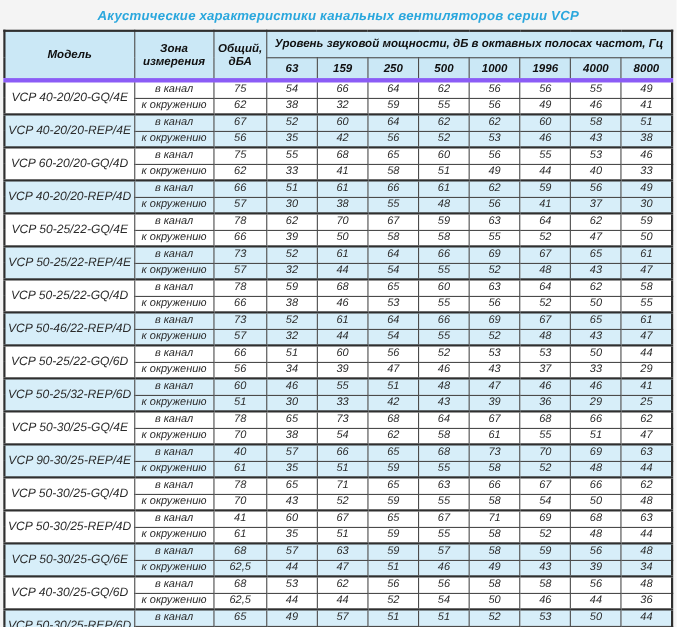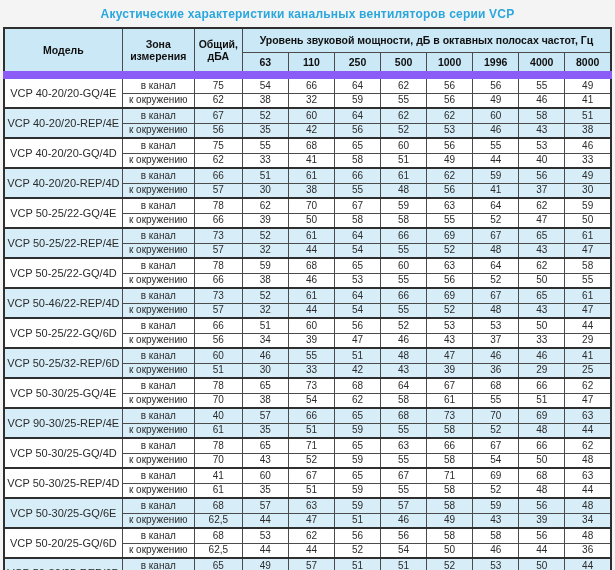--- a/index.html
+++ b/index.html
@@ -2,21 +2,21 @@
 <html><head>
 <meta charset="utf-8">
 <style>
   html, body { margin: 0; padding: 0; }
   body {
     width: 615px; height: 570px;
     background: #f4f4f4;
     font-family: "Liberation Sans", sans-serif;
     overflow: hidden;
   }
-  .page { width: 615px; height: 570px; }
+  .page { width: 615px; height: 570px; font-style: italic; }
   .title {
     text-align: center;
     font-size: 12px;
     font-weight: bold;
     color: #2aa7dd;
     padding-top: 7px;
     margin: 0 0 6px 0;
     letter-spacing: 0.2px;
   }
   table {
@@ -37,21 +37,21 @@
     vertical-align: middle;
     padding: 0 1px;
   }
   thead th {
     background: #cbe8f6;
     color: #101010;
     font-size: 10.5px;
     font-weight: bold;
     line-height: 1.15;
   }
-  thead { border-bottom: 8px solid #8b5cf6; margin-top: 18px; }
+  thead { border-bottom: 4px solid #8b5cf6; margin-top: 18px; }
   th.h-model, th.h-zone, th.h-total { height: 42px; }
   th.h-group { height: 21px; }
   thead tr.band-row th { height: 17px; }
   tbody td {
     font-size: 10px;
     color: #2b2b2b;
     height: 13.5px;
     line-height: 1;
   }
   tbody td.model-cell { font-size: 11px; }
@@ -80,21 +80,21 @@
     </colgroup>
     <thead>
       <tr>
         <th class="h-model" rowspan="2">Модель</th>
         <th class="h-zone" rowspan="2">Зона измерения</th>
         <th class="h-total" rowspan="2">Общий, дБА</th>
         <th class="h-group" colspan="8">Уровень звуковой мощности, дБ в октавных полосах частот, Гц</th>
       </tr>
       <tr class="band-row">
         <th>63</th>
-        <th>110</th>
+        <th>159</th>
         <th>250</th>
         <th>500</th>
         <th>1000</th>
         <th>1996</th>
         <th>4000</th>
         <th>8000</th>
       </tr>
     </thead>
     <tbody>
         <tr class="group-start">
@@ -141,21 +141,21 @@
           <td>35</td>
           <td>42</td>
           <td>56</td>
           <td>52</td>
           <td>53</td>
           <td>46</td>
           <td>43</td>
           <td>38</td>
         </tr>
         <tr class="group-start">
-          <td rowspan="2" class="model-cell">VCP 40-20/20-GQ/4D</td>
+          <td rowspan="2" class="model-cell">VCP 60-20/20-GQ/4D</td>
           <td>в канал</td>
           <td>75</td>
           <td>55</td>
           <td>68</td>
           <td>65</td>
           <td>60</td>
           <td>56</td>
           <td>55</td>
           <td>53</td>
           <td>46</td>
@@ -466,21 +466,21 @@
           <td>44</td>
           <td>47</td>
           <td>51</td>
           <td>46</td>
           <td>49</td>
           <td>43</td>
           <td>39</td>
           <td>34</td>
         </tr>
         <tr class="group-start">
-          <td rowspan="2" class="model-cell">VCP 50-20/25-GQ/6D</td>
+          <td rowspan="2" class="model-cell">VCP 40-30/25-GQ/6D</td>
           <td>в канал</td>
           <td>68</td>
           <td>53</td>
           <td>62</td>
           <td>56</td>
           <td>56</td>
           <td>58</td>
           <td>58</td>
           <td>56</td>
           <td>48</td>

